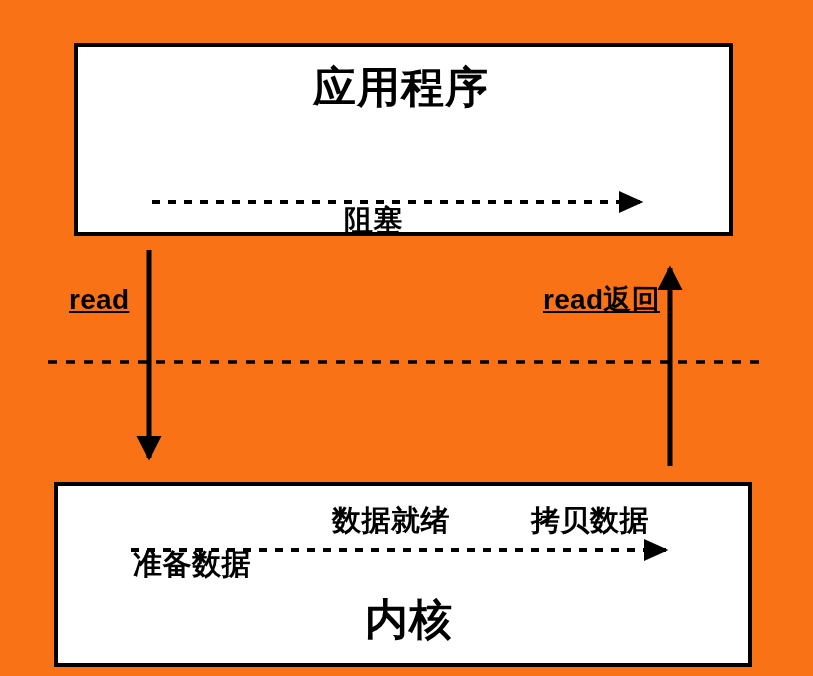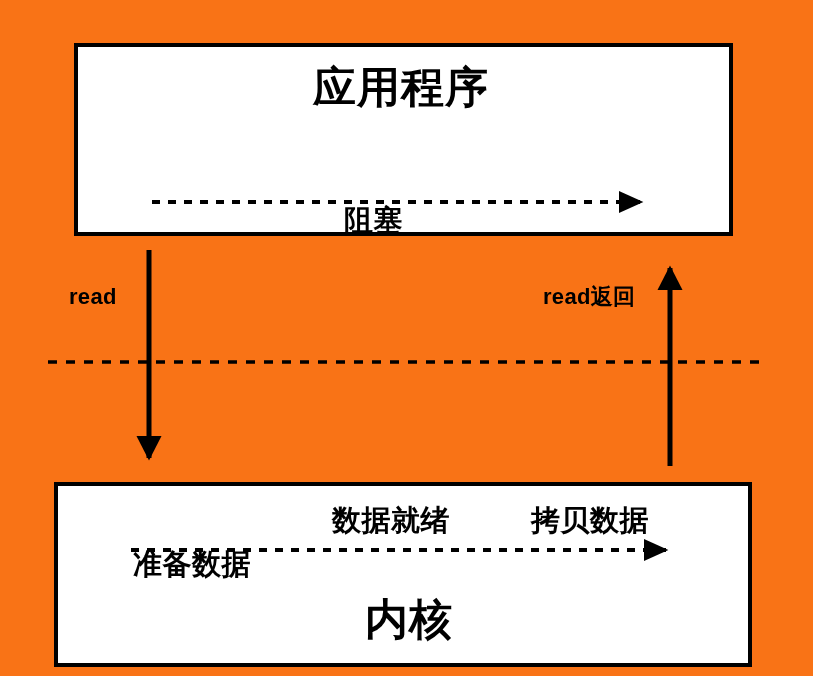--- a/index.html
+++ b/index.html
@@ -45,22 +45,23 @@
   }
   .title-label {
     font-size: 43px;
     letter-spacing: 1px;
   }
   .mid-label {
     font-size: 29px;
     letter-spacing: 0.5px;
   }
   .side-label {
-    font-size: 22px;
+    font-size: 28px;
     letter-spacing: 0.3px;
+    text-decoration: underline;
   }
   #app-title {
     left: 313px;
     top: 66px;
   }
   #blocking-label {
     left: 344px;
     top: 158px;
     margin-top: 48px;
   }

